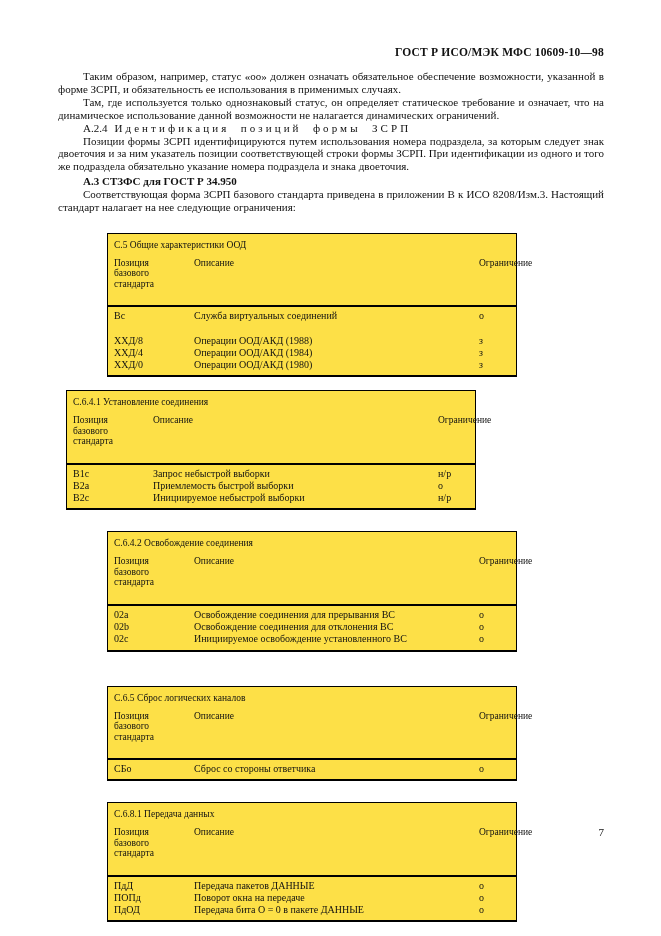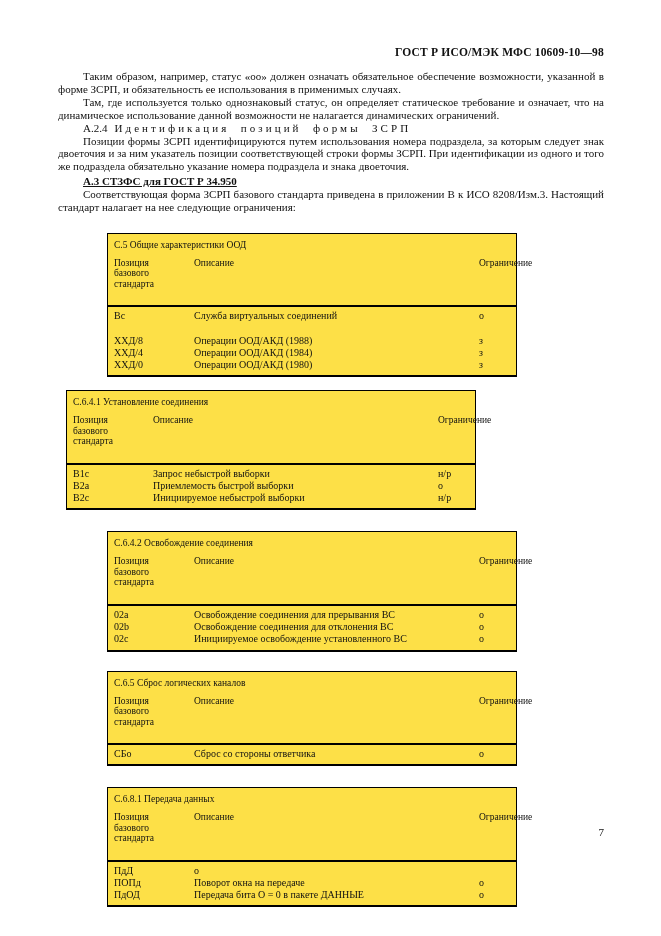--- a/index.html
+++ b/index.html
@@ -39,21 +39,20 @@
     text-indent: 25px;
     text-align: justify;
   }
   .heading-spaced { text-align: left !important; }
   .heading-spaced .sp-num { margin-right: 7px; }
   .heading-spaced .sp-text { letter-spacing: 0.28em; word-spacing: 0.5em; }
   .heading-bold {
     font-weight: bold;
     text-align: left !important;
     margin-top: 2px !important;
-    text-decoration: underline;
   }
   
   .gtable {
     margin-left: 49px;
     width: 410px;
     border: 1px solid #000;
     border-bottom-width: 2px;
     background: #fde047;
   }
   .gtable-title {
@@ -76,21 +75,21 @@
   .grow {
     display: grid;
     grid-template-columns: 80px 285px 1fr;
     font-size: 10px;
     line-height: 12.2px;
   }
   .grow.gap-after { margin-bottom: 12px; }
   .mt-t1 { margin-top: 19px; }
   .mt-t2 { margin-top: 13px; margin-left: 8px; }
   .mt-t3 { margin-top: 21px; }
-  .mt-t4 { margin-top: 19px; }
+  .mt-t4 { margin-top: 34px; }
   .mt-t5 { margin-top: 21px; }
   .page-number {
     position: absolute;
     top: 826px;
     left: 58px;
     width: 546px;
     text-align: right;
     font-size: 11px;
   }
 </style>
@@ -213,20 +212,21 @@
     <div class="gtable mt-t5">
       <div class="gtable-title">С.6.8.1 Передача данных</div>
       <div class="gtable-head">
         <div class="c1">Позиция базового стандарта</div>
         <div class="c2">Описание</div>
         <div class="c3">Ограничение</div>
       </div>
       <div class="gtable-body">
         <div class="grow">
           <div>ПдД</div>
+          <div>Передача пакетов ДАННЫЕ</div>
           <div>о</div>
         </div>
         <div class="grow">
           <div>ПОПд</div>
           <div>Поворот окна на передаче</div>
           <div>о</div>
         </div>
         <div class="grow">
           <div>ПдОД</div>
           <div>Передача бита О = 0 в пакете ДАННЫЕ</div>

